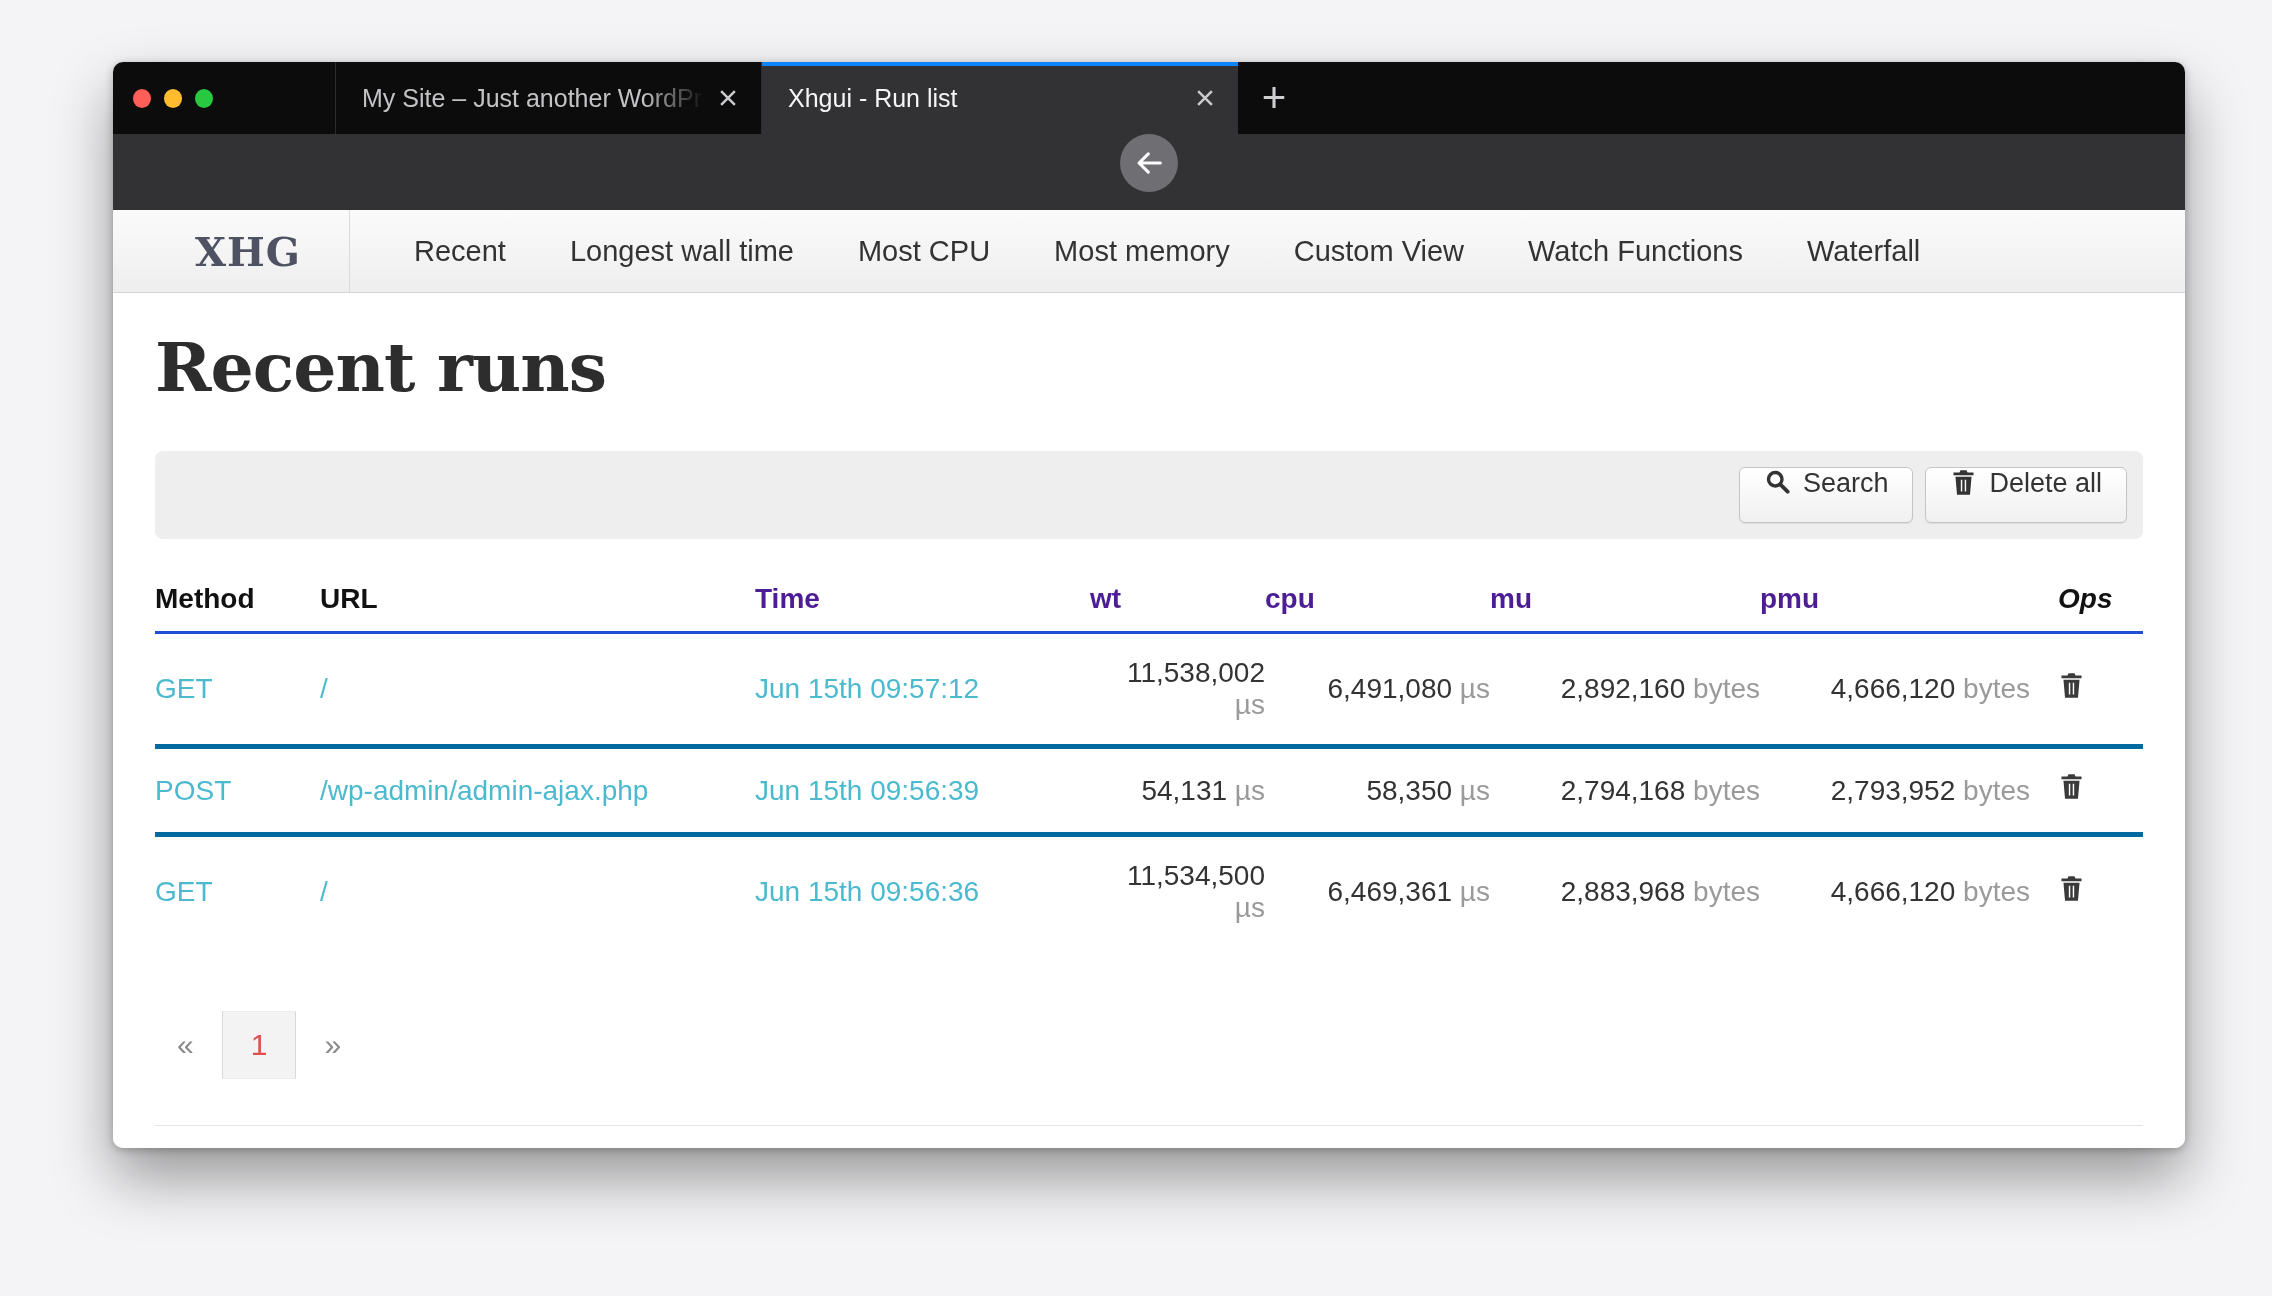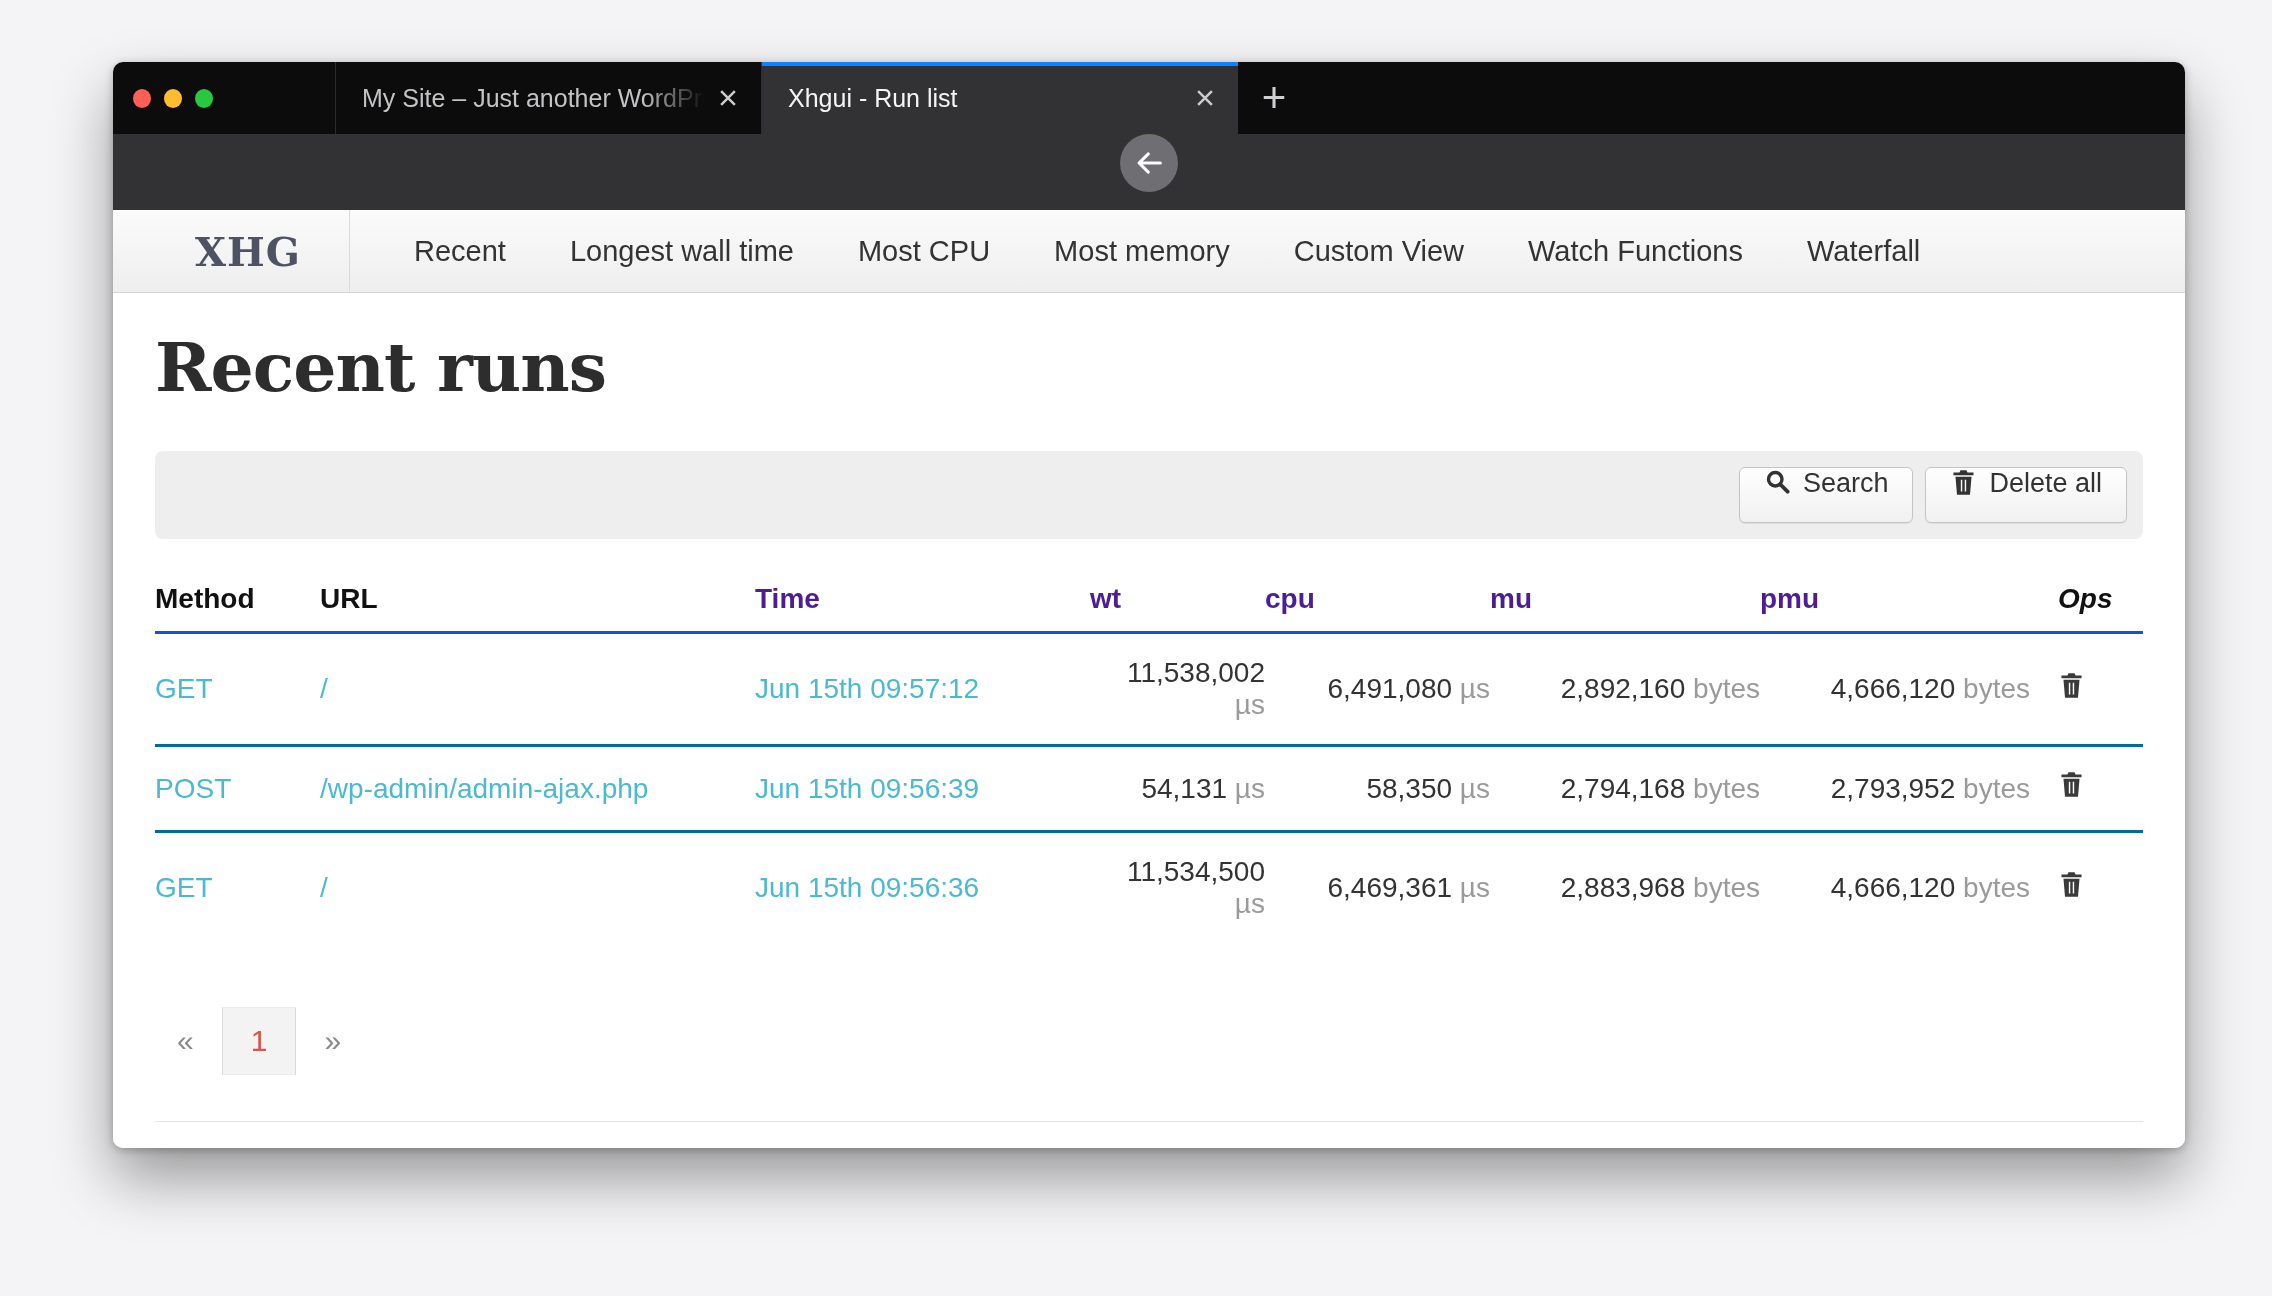--- a/index.html
+++ b/index.html
@@ -69,21 +69,21 @@
     background:linear-gradient(#ffffff,#f0f0f0); border:1px solid #c5c5c5; border-radius:6px;
     font-size:27px; color:#333; box-shadow:0 1px 1px rgba(0,0,0,.08); cursor:pointer;
     font-family:"Liberation Sans", sans-serif; }
   .btn svg { width:27px; height:27px; color:#333; }
 
   table.runs { width:100%; margin-top:26px; border-collapse:collapse; table-layout:fixed; font-size:28px; }
   table.runs th { text-align:left; font-weight:bold; color:#111; padding:18px 0 16px; border-bottom:3px solid #1d4ed8; }
   th.r, td.r { text-align:right; }
   table.runs a.sort { color:#4c1d95; text-decoration:none; font-weight:bold; }
   table.runs td { padding:23px 0; color:#333; }
-  table.runs tbody tr + tr td { border-top:3px solid #0369a1; }
+  table.runs tbody tr + tr td { border-top:5px solid #0369a1; }
   td a.cell-link { color:#4bb9ce; text-decoration:none; }
   .unit { color:#9a9a9a; }
   td.ops, th.ops { padding-left:28px !important;font-style:italic; }
   .trash-link { color:#3a3a3a; display:inline-block; width:28px; height:30px; }
   .trash-link svg, .btn .trash { width:27px; height:29px; }
 
   .pagination { margin-top:64px; display:flex; align-items:center; font-size:30px; }
   .pg-arrow { color:#8a8a8a; text-decoration:none; padding:0 22px; }
   .pg-page { background:#f3f3f3; border:1px solid #ececec; border-left-color:#d9d9d9; border-right-color:#d9d9d9;
     padding:16px 28px; color:#d9534f; text-decoration:none; margin:0 6px; }

